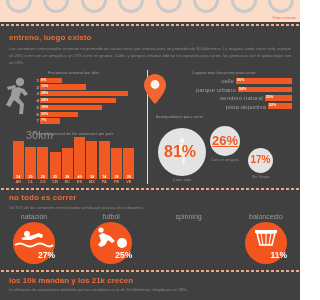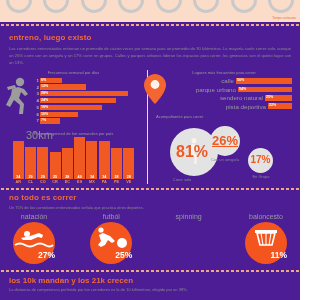--- a/index.html
+++ b/index.html
@@ -2,21 +2,21 @@
 <html><head>
 <meta charset="utf-8">
 <style>
   html,body{margin:0;padding:0;}
   body{
     width:300px;height:300px;overflow:hidden;
     background:#ffffff;
     font-family:"Liberation Sans",sans-serif;
     color:#6b6b6b;
   }
-  .page{position:relative;width:300px;height:300px;background:#4c1d95;overflow:hidden;}
+  .page{position:relative;width:300px;height:300px;background:#404040;overflow:hidden;}
 
   
   .topband{position:relative;height:22px;background:#fbdcc8;}
   .circles{position:absolute;top:-13px;left:0;width:300px;height:34px;display:flex;justify-content:space-around;align-items:flex-start;}
   .circ{width:26px;height:26px;border-radius:50%;border:3px solid #c9c9c9;background:#fbdcc8;box-sizing:border-box;}
   .topband-note{position:absolute;right:4px;bottom:2px;font-size:2.6px;color:#e0643a;letter-spacing:.2px;}
 
   .dots{height:4px;background-image:radial-gradient(#f0a882 40%,transparent 41%);
         background-size:5px 4px;background-repeat:repeat-x;background-position:0 1px;}
 
@@ -254,21 +254,21 @@
           <span class="plabel">pista deportiva</span>
           <span class="pbar" id="pb3" style="width: 24px;">
               <span class="pval">22%</span>
             </span>
         </div>
       </div>
 
       <div class="comp">
         <div style="font-size:4px;color:#9a9a9a;margin-top:4px;">Acompañantes para correr</div>
 
-        <div class="bub" style="left:14px;top:14px;width:48px;height:48px;">
+        <div class="bub" style="left:2px;top:14px;width:48px;height:48px;">
           <svg viewBox="0 0 20 34" style="position:absolute;width:16px;height:30px;left:16px;top:8px;">
             <circle cx="10" cy="4" r="3.2" fill="#fdf3ee"></circle>
             <path d="M8 8 L13 10 L16 15 L13 17 L11 13 L10 19 L14 24 L13 33 L10 33 L11 25 L6 21 L3 27 L1 25 L5 16 L6 10 Z" fill="#fdf3ee"></path>
           </svg>
           <span class="pct" style="font-size:16px;position:relative;z-index:2;margin-right:4px;">81%</span>
         </div>
         <div class="caplab" style="left:2px;top:63px;width:48px;">Corre solo</div>
 
         <div class="bub" style="left:54px;top:12px;width:30px;height:30px;">
           <span class="pct" style="font-size:13px;text-decoration:underline;">26%</span>

